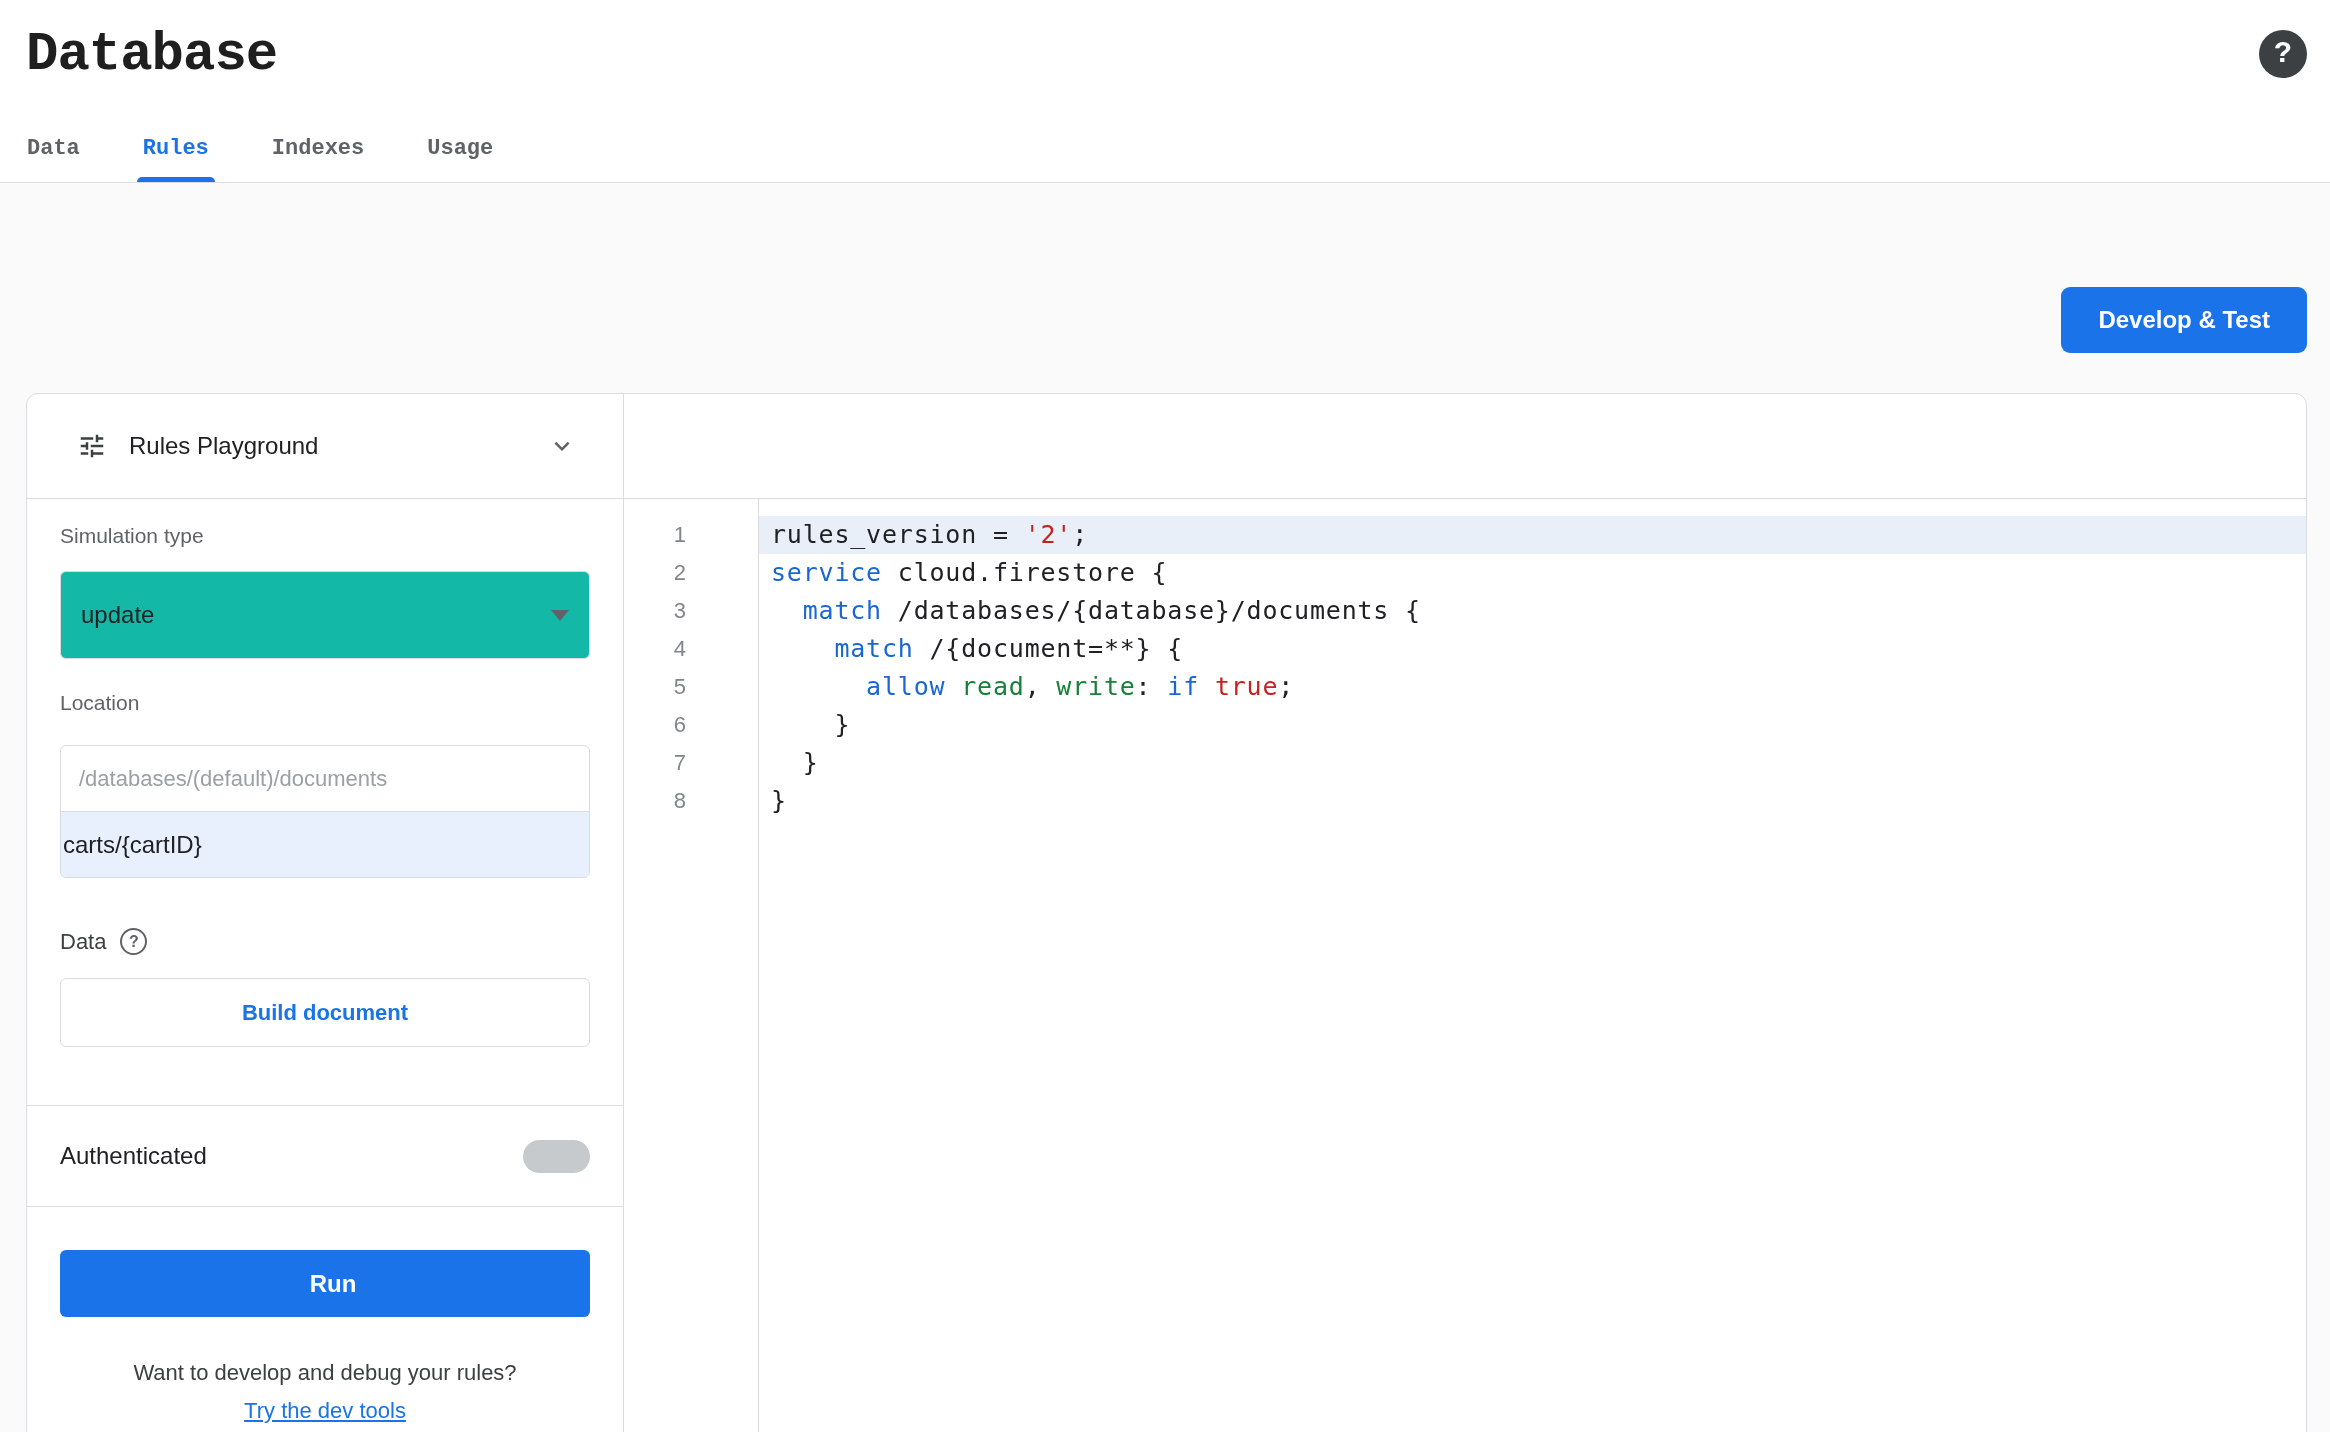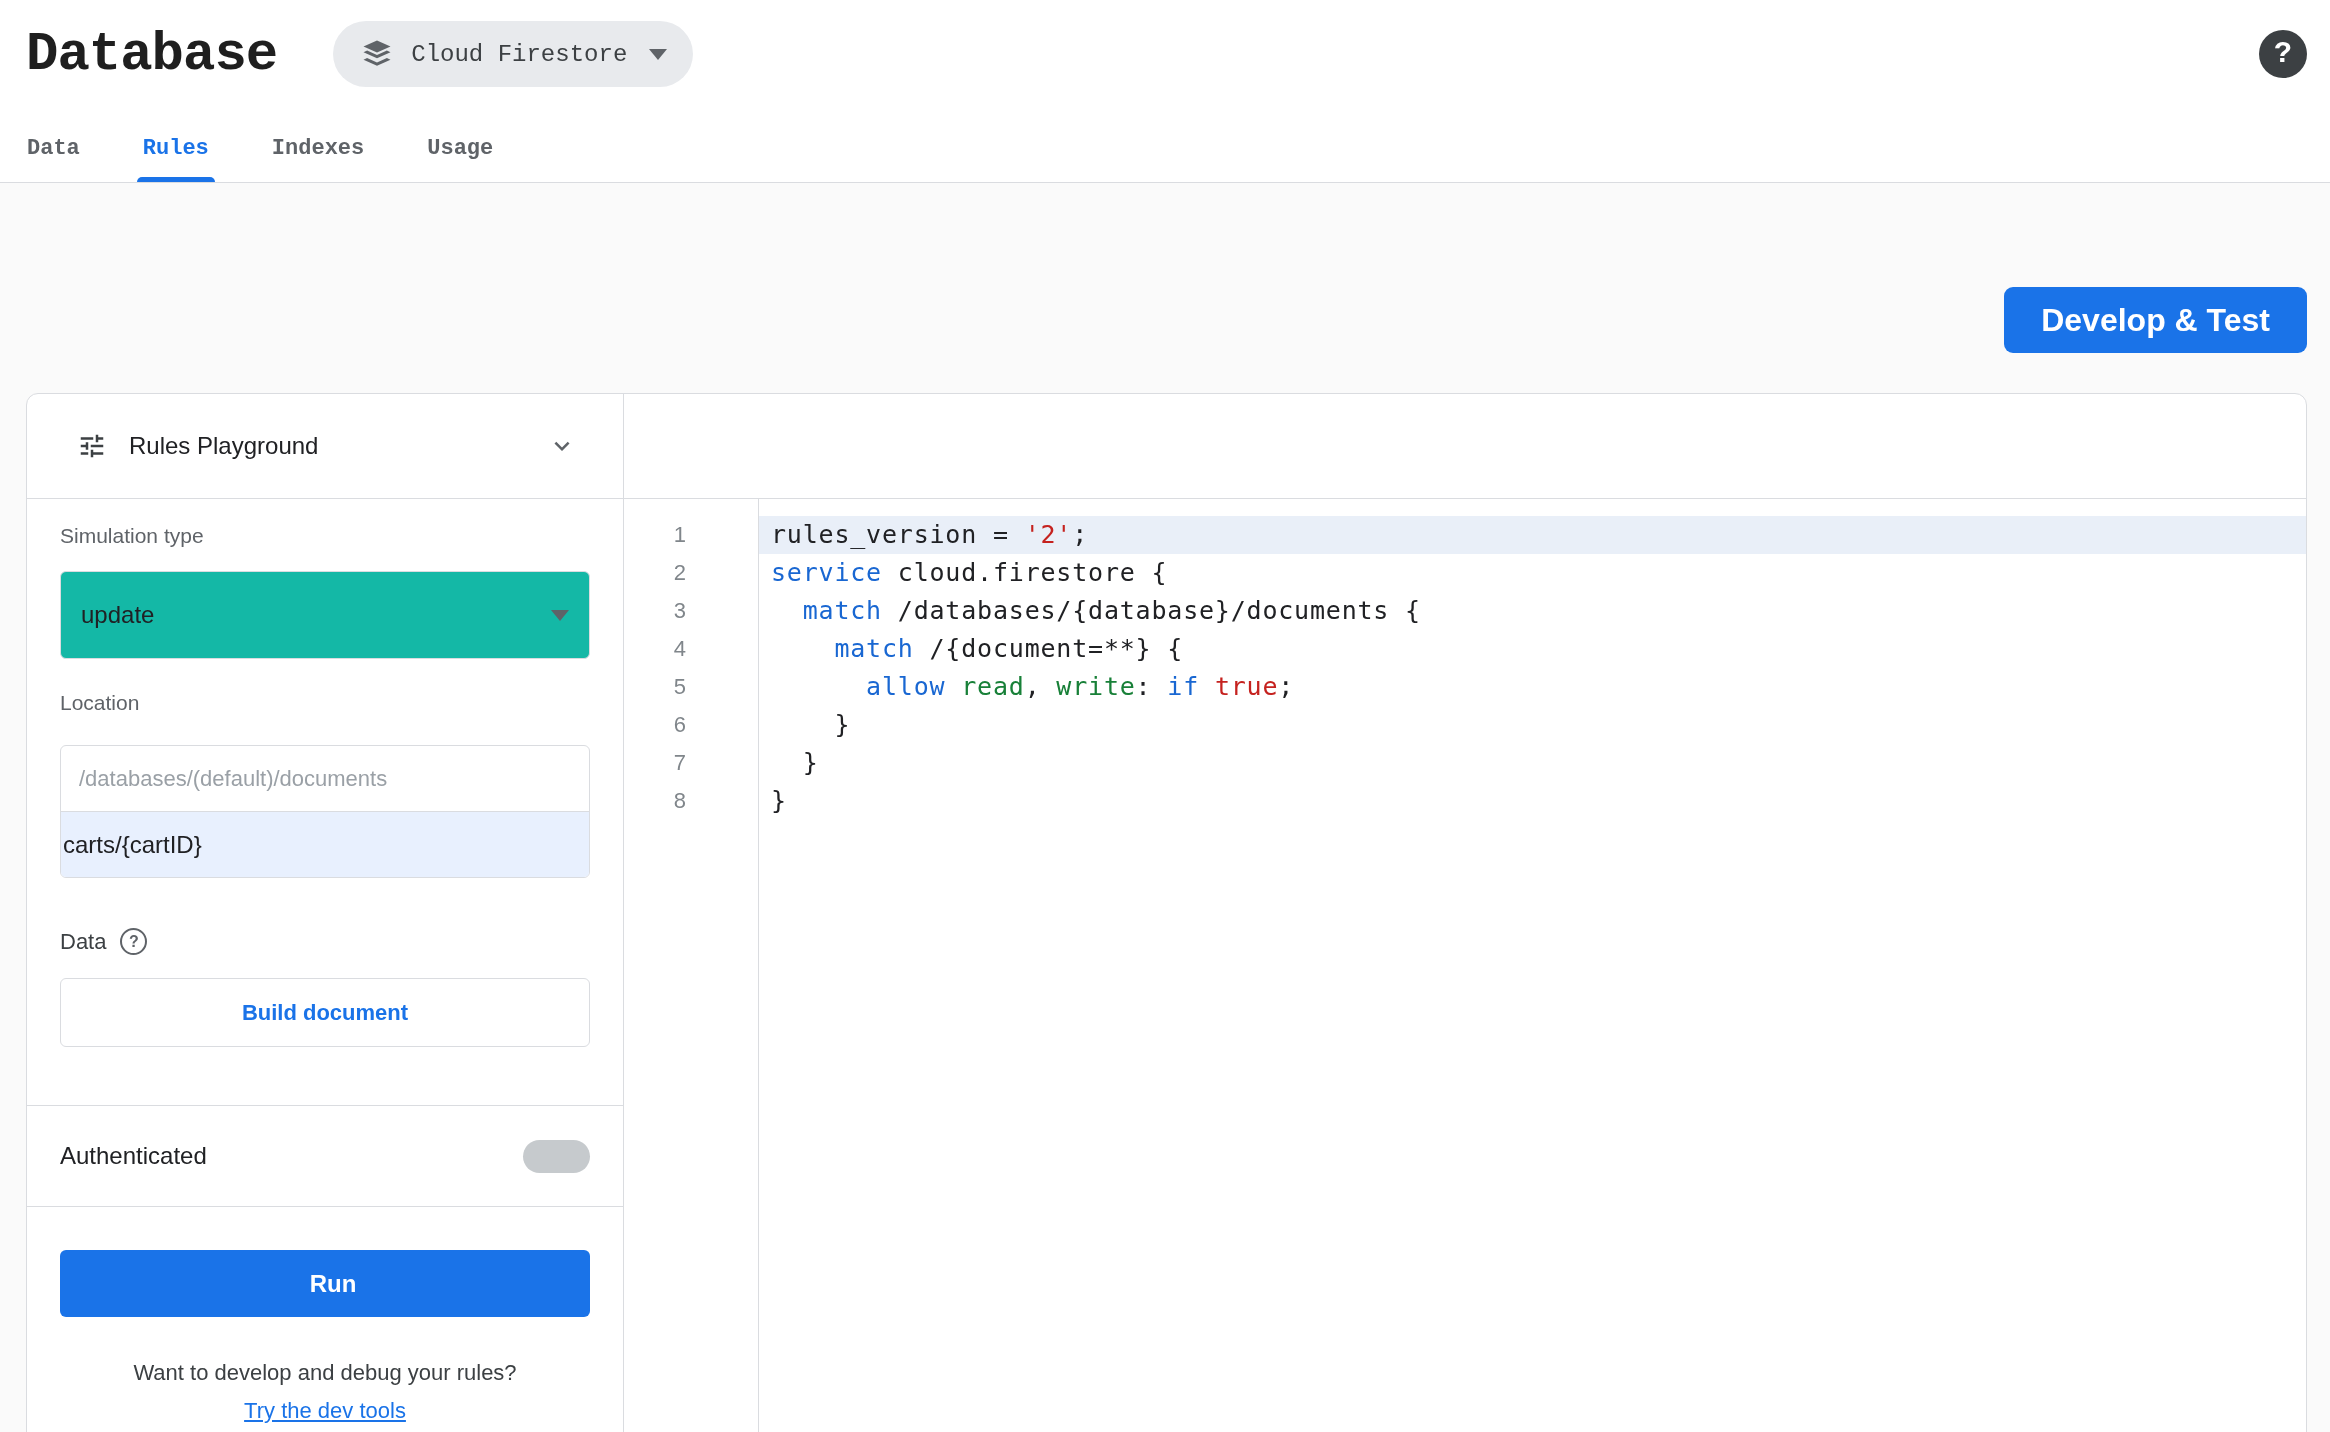--- a/index.html
+++ b/index.html
@@ -33,21 +33,21 @@
   .tabs { height: 83px; display: flex; align-items: center; padding: 14px 0 0 27px; border-bottom: 1px solid #dadce0; background: #fff; }
   .tab { position: relative; height: 100%; display: flex; align-items: center; margin-right: 63px; font-size: 22px; font-weight: 600; color: #5f6368; cursor: pointer; }
   .tab.active { color: var(--accent, #1a73e8); }
   .tab .tab-underline { display: none; position: absolute; left: -6px; right: -6px; bottom: 0; height: 5px; border-radius: 5px 5px 0 0; background: var(--accent, #1a73e8); }
   .tab.active .tab-underline { display: block; }
 
   
   .content { position: relative; padding: 0 23px 0 26px; }
   .develop-row { display: flex; justify-content: flex-end; margin-top: 104px; }
   .btn-primary {
-    background: var(--accent, #1a73e8); color: #fff; font-size: 32px; font-weight: 600;
+    background: var(--accent, #1a73e8); color: #fff; font-size: 24px; font-weight: 600;
     border: none; border-radius: 9px; height: 66px; padding: 0 37px;
     display: inline-flex; align-items: center; cursor: pointer; font-family: inherit;
   }
 
   .card {
     margin-top: 40px; background: #fff; border: 1px solid #dadce0;
     border-radius: 12px 12px 0 0; height: 1100px; display: flex; flex-direction: column; overflow: hidden;
   }
   .card-header { height: 105px; flex: none; display: flex; border-bottom: 1px solid #dadce0; }
   .panel-header { width: 597px; flex: none; border-right: 1px solid #dadce0; display: flex; align-items: center; padding: 0 46px 0 50px; }
@@ -108,31 +108,20 @@
   .tok-keyword { color: var(--keyword, #1967d2); }
   .tok-string { color: var(--string, #c5221f); }
   .tok-prop { color: var(--green, #188038); }
 </style>
 </head>
 <body>
 
 <div class="header">
   <div class="header-top">
     <div class="page-title">Database</div>
-    <div class="chip">
-      <span style="display:flex">
-        <svg width="36" height="36" viewBox="0 0 24 24" fill="#5f6368">
-          <path d="M12 3l9 4-9 4-9-4 9-4z"></path>
-          <path d="M12 12.6l6.6-2.9 2.4 1.05-9 4-9-4 2.4-1.05L12 12.6z"></path>
-          <path d="M12 17.6l6.6-2.9 2.4 1.05-9 4-9-4 2.4-1.05L12 17.6z"></path>
-        </svg>
-      </span>
-      <span class="chip-label">Cloud Firestore</span>
-      <span class="caret-down"></span>
-    </div>
     <div class="help-btn">?</div>
   </div>
   <div class="tabs">
       <div class="tab">
         <span>Data</span>
       </div>
       <div class="tab active">
         <span>Rules</span>
         <span class="tab-underline"></span>
       </div>

